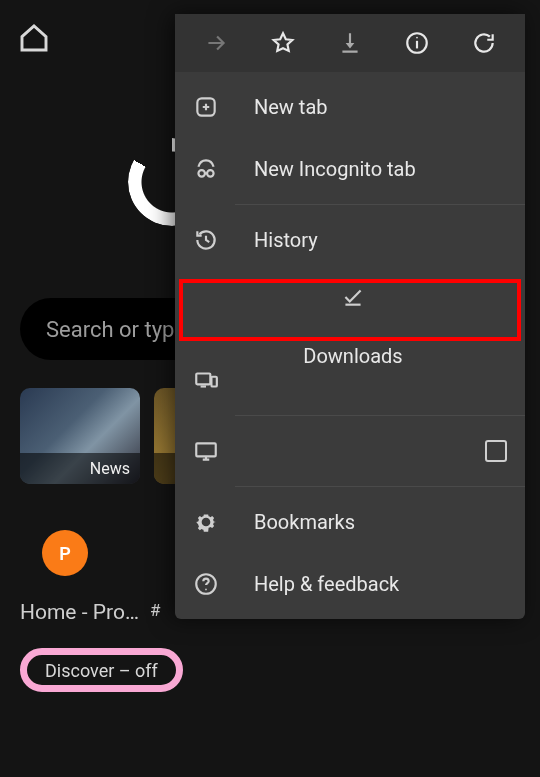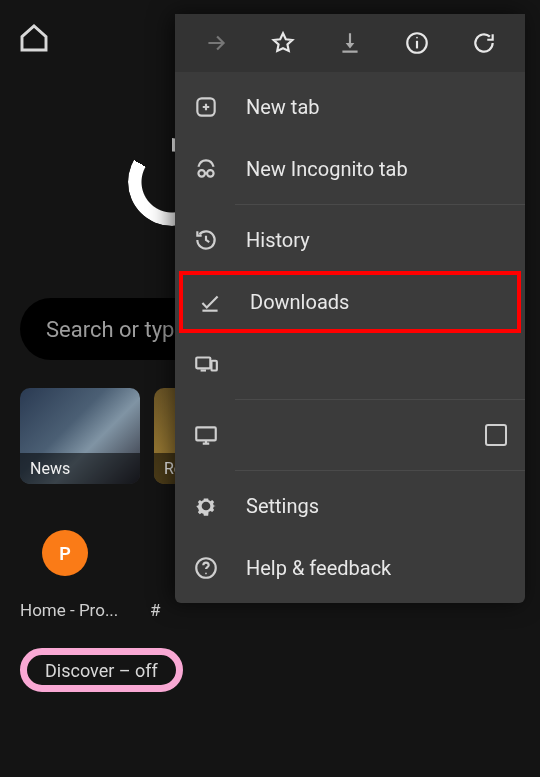--- a/index.html
+++ b/index.html
@@ -57,20 +57,21 @@
     top: 388px;
     display: flex;
     gap: 14px;
   }
   .tile {
     width: 120px;
     height: 96px;
     border-radius: 10px;
     position: relative;
     overflow: hidden;
+    text-align: right;
   }
   .tile1 { background: linear-gradient(135deg,#2a3a52 0%,#4b5f74 40%,#8094a4 60%,#2d2d38 100%); }
   .tile2 { background: linear-gradient(135deg,#6b5526 0%,#b08c3a 50%,#3a2f18 100%); }
   .tile-label {
     position: absolute;
     bottom: 0;
     left: 0;
     right: 0;
     background: rgba(0,0,0,0.55);
     padding: 6px 10px;
@@ -89,21 +90,21 @@
     align-items: center;
     justify-content: center;
     font-size: 18px;
     font-weight: 600;
     color: #fff;
   }
   .fav-label {
     position: absolute;
     left: 20px;
     top: 600px;
-    font-size: 17px;
+    font-size: 21px;
     color: #cfcfcf;
     width: 120px;
     white-space: nowrap;
     overflow: hidden;
     text-overflow: ellipsis;
   }
   .fav-hash{
     position:absolute;
     left:150px;
     top:600px;
@@ -148,37 +149,38 @@
   .menu-top svg { width: 26px; height: 26px; stroke: #aaa; fill: none; stroke-width: 2; }
   .menu-top .ticon.light svg { stroke:#e8e8e8; }
   .menu-top .ticon.fill svg { fill:#aaa; stroke:none; }
   .menu-top .ticon[data-name="forward-icon"] svg { stroke:#777; }
   .menu-body { padding: 4px 0; }
   .menu-item {
     display: flex;
     align-items: center;
     height: 62px;
     padding: 0 18px;
-    gap: 27px;
+    gap: 35px;
     font-size: 20px;
     color: #e8e8e8;
     position: relative;
   }
   .menu-item .icon { width: 26px; height: 26px; display:flex; align-items:center; justify-content:center; flex-shrink:0; }
   .menu-item .icon svg { width: 26px; height: 26px; stroke:#cfcfcf; fill:none; stroke-width:2; }
   .menu-item .icon.filled svg { fill:#cfcfcf; stroke:none; }
   .sep {
     height: 1px;
     background: #4a4a4a;
     margin: 4px 0 4px 60px;
   }
   .highlight {
     border: 4px solid #ff0000;
-    margin: 0 4px;
-    padding-left: 14px;
+    margin: 8px 4px;
+    padding-left: 24px;
+    flex-direction: column;
   }
   .checkbox-empty {
     margin-left: auto;
     width: 22px;
     height: 22px;
     border: 2.5px solid #cfcfcf;
     border-radius: 3px;
   }
 </style>
 </head>
@@ -317,21 +319,21 @@
     </div>
 
     <div class="sep" data-name="menu-separator"></div>
 
     <div class="menu-item" data-name="menu-settings">
       <span class="icon filled" data-name="gear-icon">
         <svg viewBox="0 0 24 24">
             <path d="M12 8a4 4 0 1 0 0 8 4 4 0 0 0 0-8zm9 4l-1.8.4a7 7 0 0 1-.7 1.7l1 1.6-1.8 1.8-1.6-1a7 7 0 0 1-1.7.7L14 21h-4l-.4-1.8a7 7 0 0 1-1.7-.7l-1.6 1-1.8-1.8 1-1.6a7 7 0 0 1-.7-1.7L3 12l1.8-.4a7 7 0 0 1 .7-1.7l-1-1.6L6.3 6.5l1.6 1a7 7 0 0 1 1.7-.7L10 5h4l.4 1.8a7 7 0 0 1 1.7.7l1.6-1 1.8 1.8-1 1.6a7 7 0 0 1 .7 1.7z"></path>
           </svg>
       </span>
-      <span data-name="menu-item-label">Settings</span>
+      <span data-name="menu-item-label">Bookmarks</span>
     </div>
 
     <div class="menu-item" data-name="menu-help">
       <span class="icon" data-name="help-icon">
         <svg viewBox="0 0 24 24">
             <circle cx="12" cy="12" r="9"></circle>
             <path d="M9.5 9.5a2.5 2.5 0 0 1 5 0c0 1.5-2.5 2-2.5 3.5"></path>
             <circle cx="12" cy="17" r="0.8" fill="#cfcfcf" stroke="none"></circle>
           </svg>
       </span>

